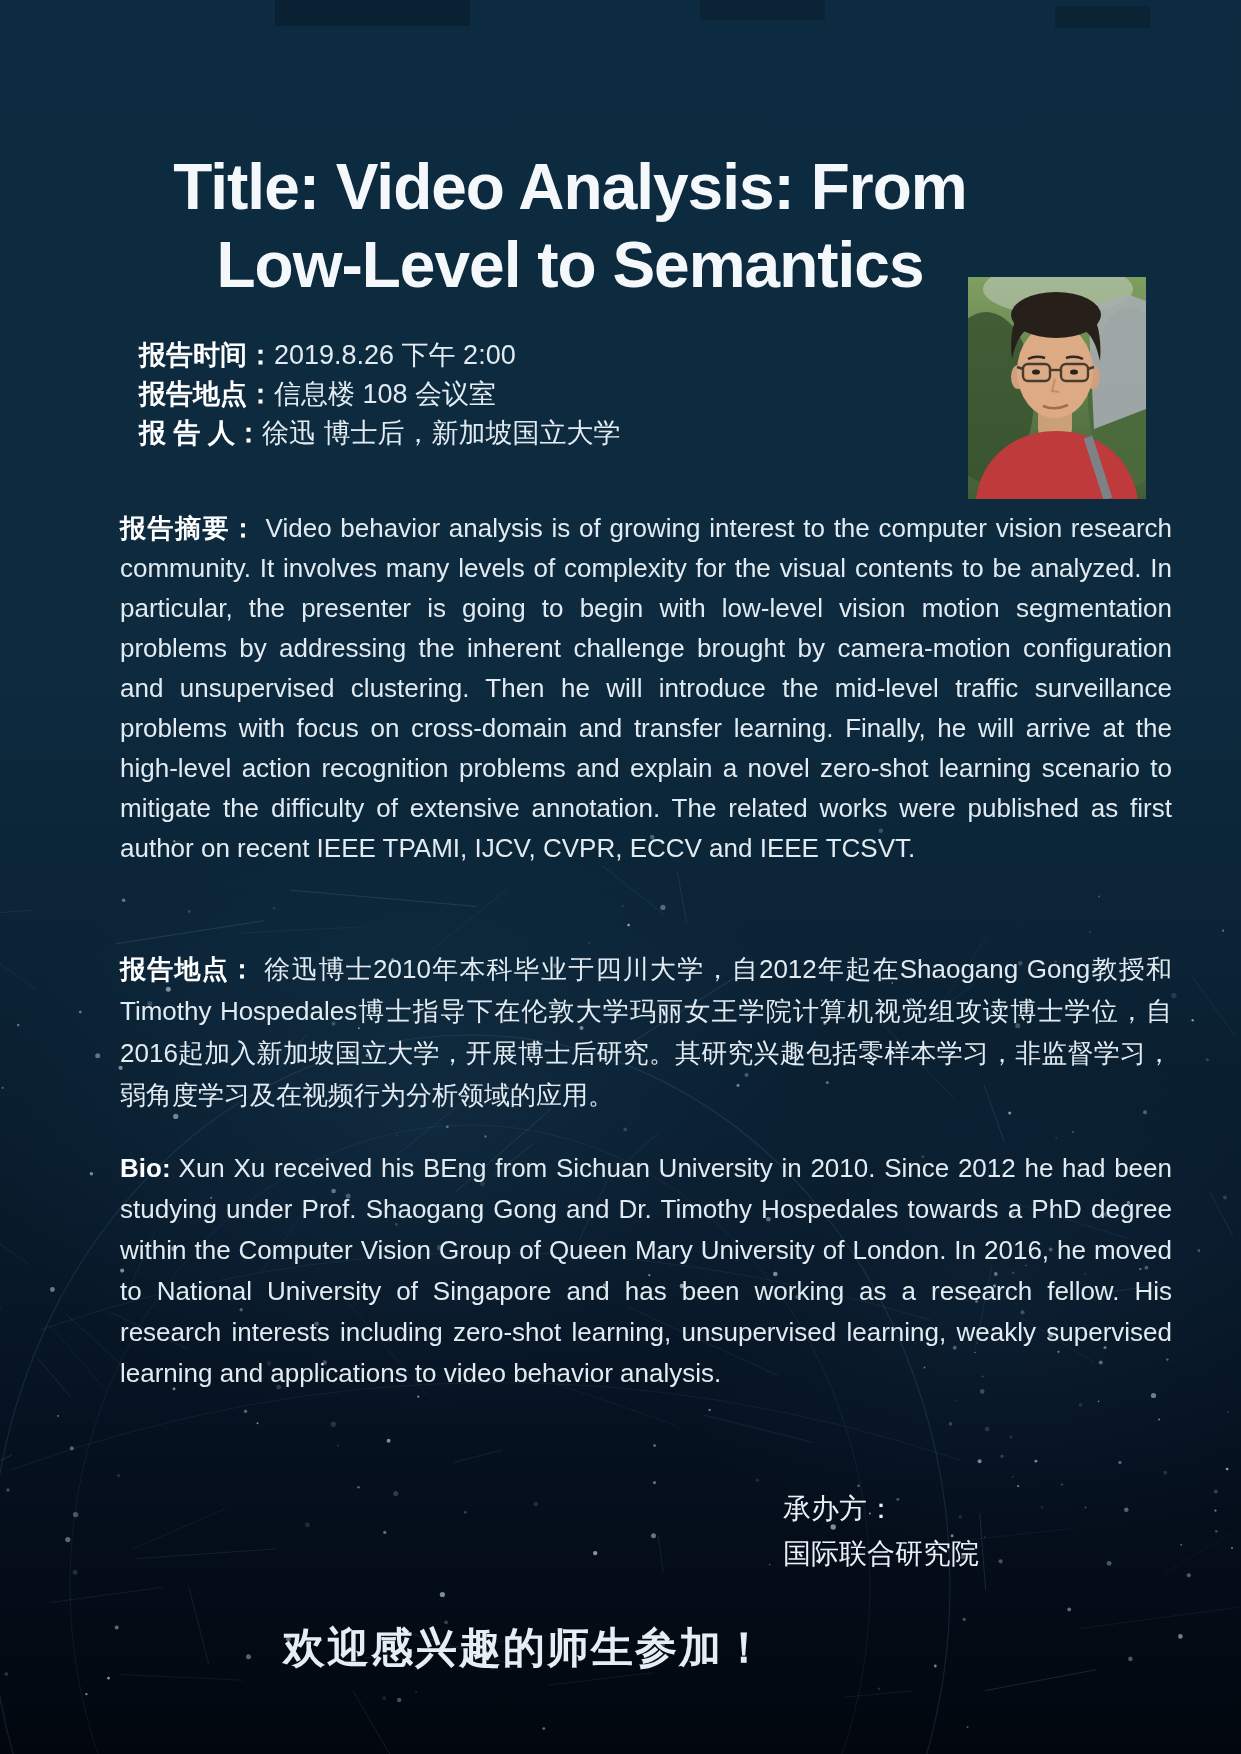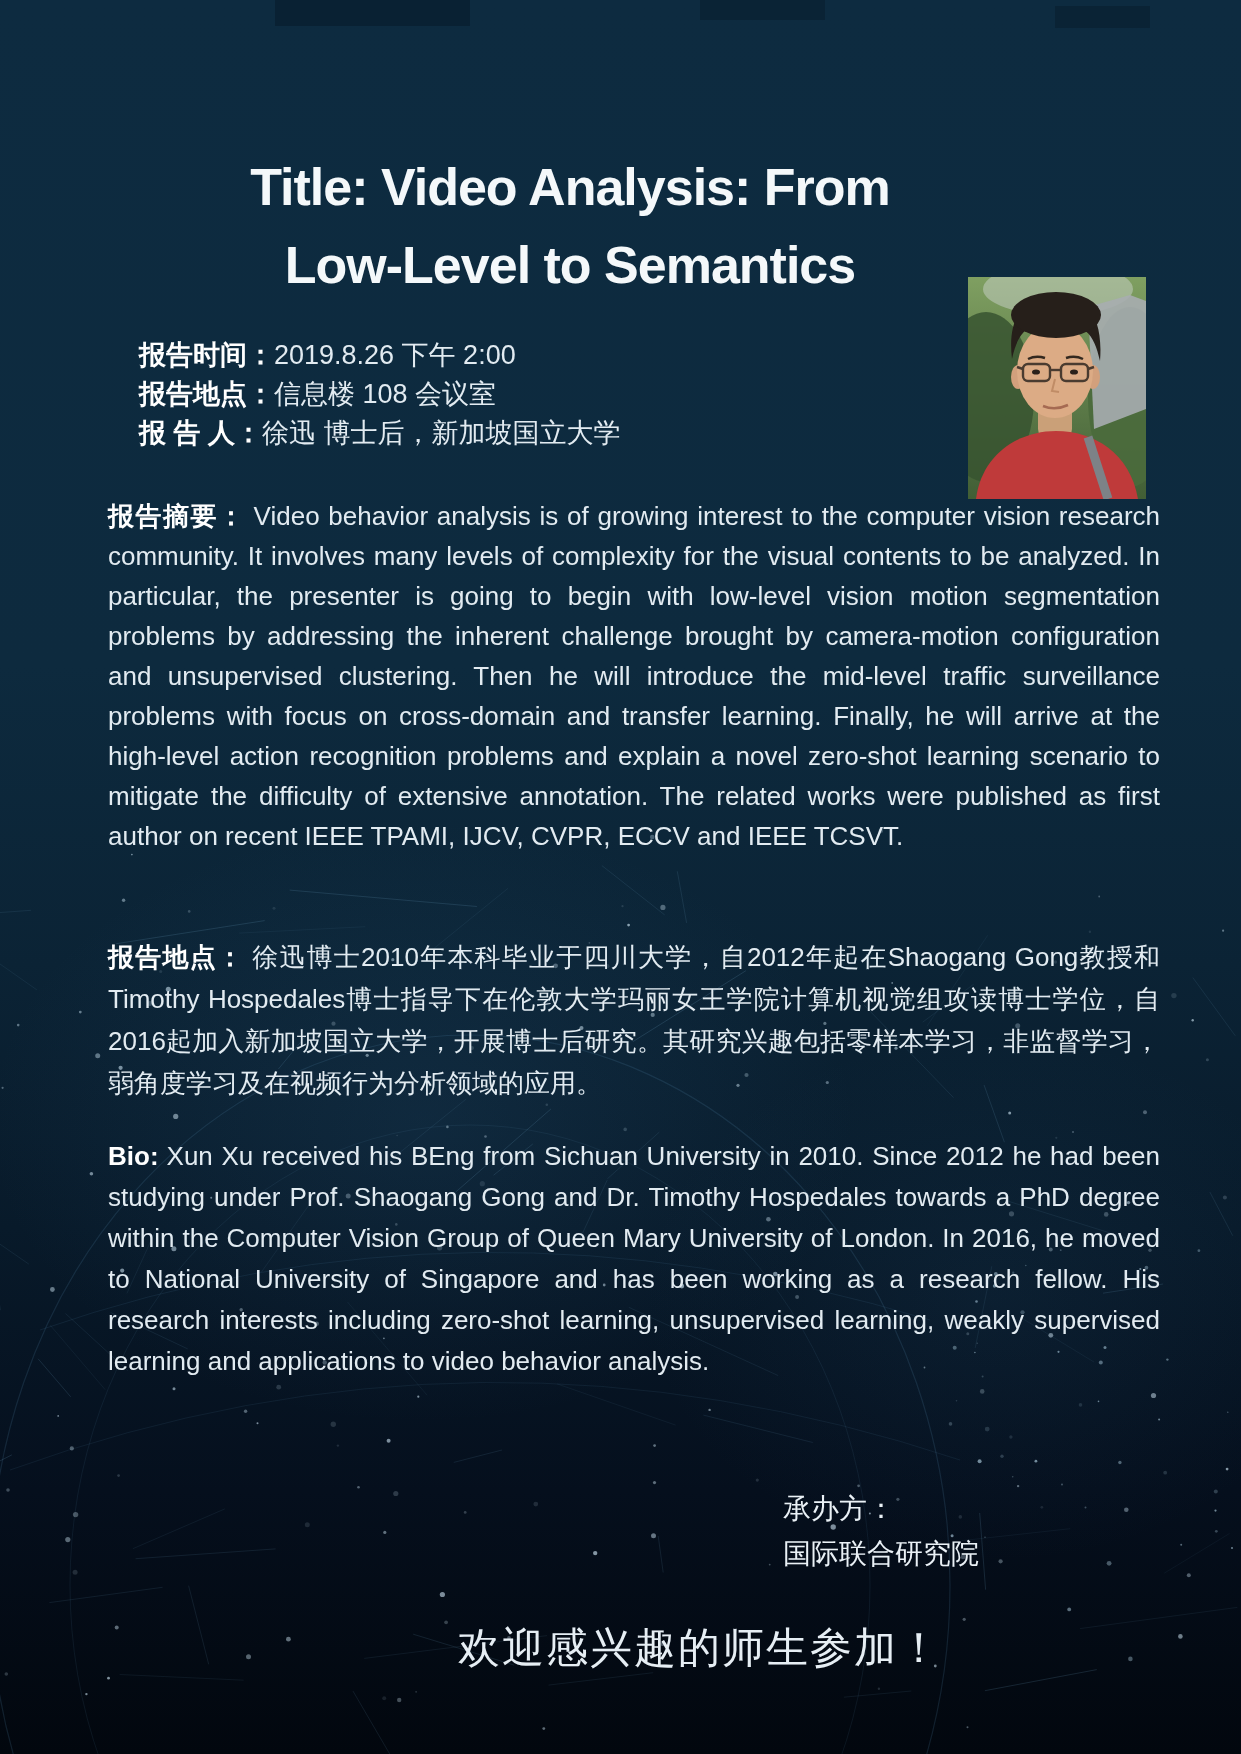--- a/index.html
+++ b/index.html
@@ -12,45 +12,45 @@
     background:
       radial-gradient(ellipse 620px 430px at 34% 64%, rgba(49,102,142,0.16), rgba(0,0,0,0) 70%),
       radial-gradient(ellipse 500px 380px at 80% 74%, rgba(49,102,142,0.10), rgba(0,0,0,0) 70%),
       linear-gradient(180deg,#0d2b40 0%,#0d2a3e 38%,#0b2335 55%,#081a2a 70%,#050f1d 85%,#02070e 100%);
     color:#e2ebf1;
   }
   svg.bg{position:absolute;left:0;top:0;width:1241px;height:1754px;}
   .title{
     position:absolute;left:0;top:148px;width:1140px;
     text-align:center;color:#f4f8fa;font-weight:bold;
-    font-size:52px;line-height:78px;letter-spacing:-1px;
+    font-size:64px;line-height:78px;letter-spacing:-1px;
   }
   .photo{
     position:absolute;left:968px;top:277px;width:178px;height:222px;
     overflow:hidden;
   }
   .photo svg{display:block;width:178px;height:222px;}
   .details{position:absolute;left:108px;top:336px;font-size:27px;line-height:39px;margin-left:31px;}
   .details .lbl{font-weight:bold;color:#ffffff;}
   .para{
-    position:absolute;left:108px;width:1052px;margin:0;
+    position:absolute;left:108px;width:1052px;margin:12px;
     font-size:26px;text-align:justify;color:#e2ebf1;
   }
   .p-label{font-weight:bold;color:#ffffff;margin-right:8px;}
   .abstract{top:496px;line-height:40px;}
   .bio-cn{top:936px;line-height:42px;}
   .bio-en{top:1136px;line-height:41px;}
   .organizer{
     position:absolute;left:783px;top:1486px;
     display:grid;grid-template-columns:auto auto;column-gap:14px;
     font-size:28px;line-height:45px;color:#eaf1f6;
   }
   .footer{
-    position:absolute;left:92px;top:1620px;width:850px;
-    text-align:right;font-size:42px;letter-spacing:2px;color:#e6eef4;
+    position:absolute;left:100px;top:1620px;width:850px;
+    text-align:center;font-size:42px;letter-spacing:2px;color:#e6eef4;font-weight:bold;
   }
 </style>
 </head>
 <body>
 
 <div class="page">
 
   <svg class="bg" viewBox="0 0 1241 1754" xmlns="http://www.w3.org/2000/svg">
 
     <g>

